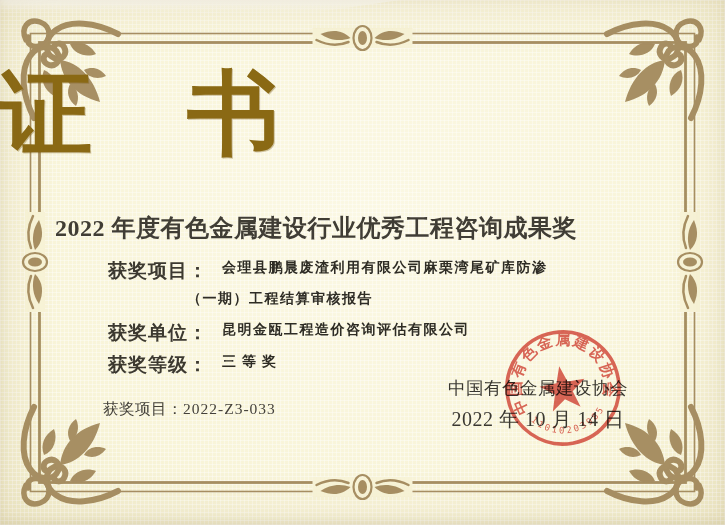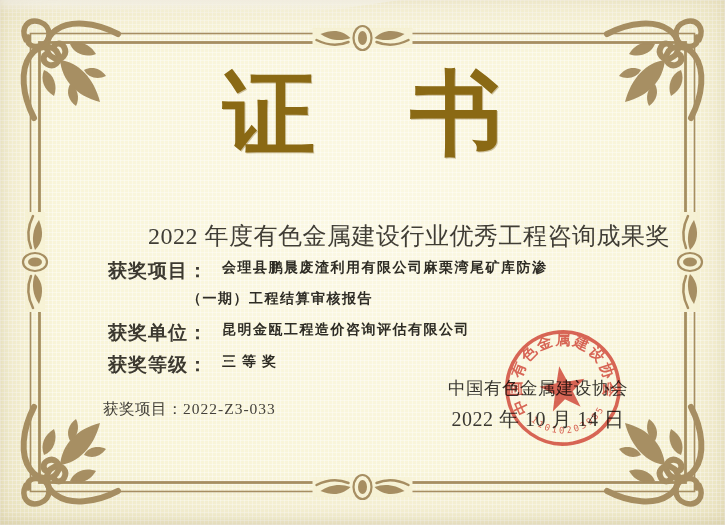--- a/index.html
+++ b/index.html
@@ -17,28 +17,28 @@
     box-shadow:inset 0 0 55px rgba(140,115,60,.16), inset 0 -4px 10px rgba(120,100,50,.10);
   }
   .photo-edge{
     position:absolute;top:0;left:0;width:400px;height:13px;
     background:linear-gradient(to bottom, #fcfbf2 15%, rgba(252,251,242,0) 100%);
     clip-path:polygon(0 0,100% 0,78% 100%,0 100%);
     opacity:.9;pointer-events:none;
   }
   svg.frame{position:absolute;inset:0;}
   .heading{
-    position:absolute;top:64px;left:0;right:0;text-align:center;
+    position:absolute;top:64px;left:0;right:0;text-align:left;
     font-size:92px;line-height:1.1;font-weight:700;color:#8a6914;
     word-spacing:72px;
     text-shadow:1px 1px 0 rgba(120,90,20,.35);
   }
   .award-title{
-    position:absolute;top:220px;left:55px;right:55px;text-align:right;
-    font-size:24px;font-weight:400;color:#403d35;letter-spacing:.5px;white-space:nowrap;
+    position:absolute;top:212px;left:55px;right:55px;text-align:left;
+    font-size:24px;font-weight:700;color:#403d35;letter-spacing:.5px;white-space:nowrap;
   }
   .field{position:absolute;left:100px;width:545px;color:#3c3930;}
   .field .label{
     display:inline-block;width:114px;font-size:19px;font-weight:700;letter-spacing:1px;
     vertical-align:top;color:#3c3930;margin-left:8px;
   }
   .field .value{
     font-size:14px;font-weight:700;letter-spacing:1.5px;color:#2e2c25;
   }
   .field-project{top:258px;}

